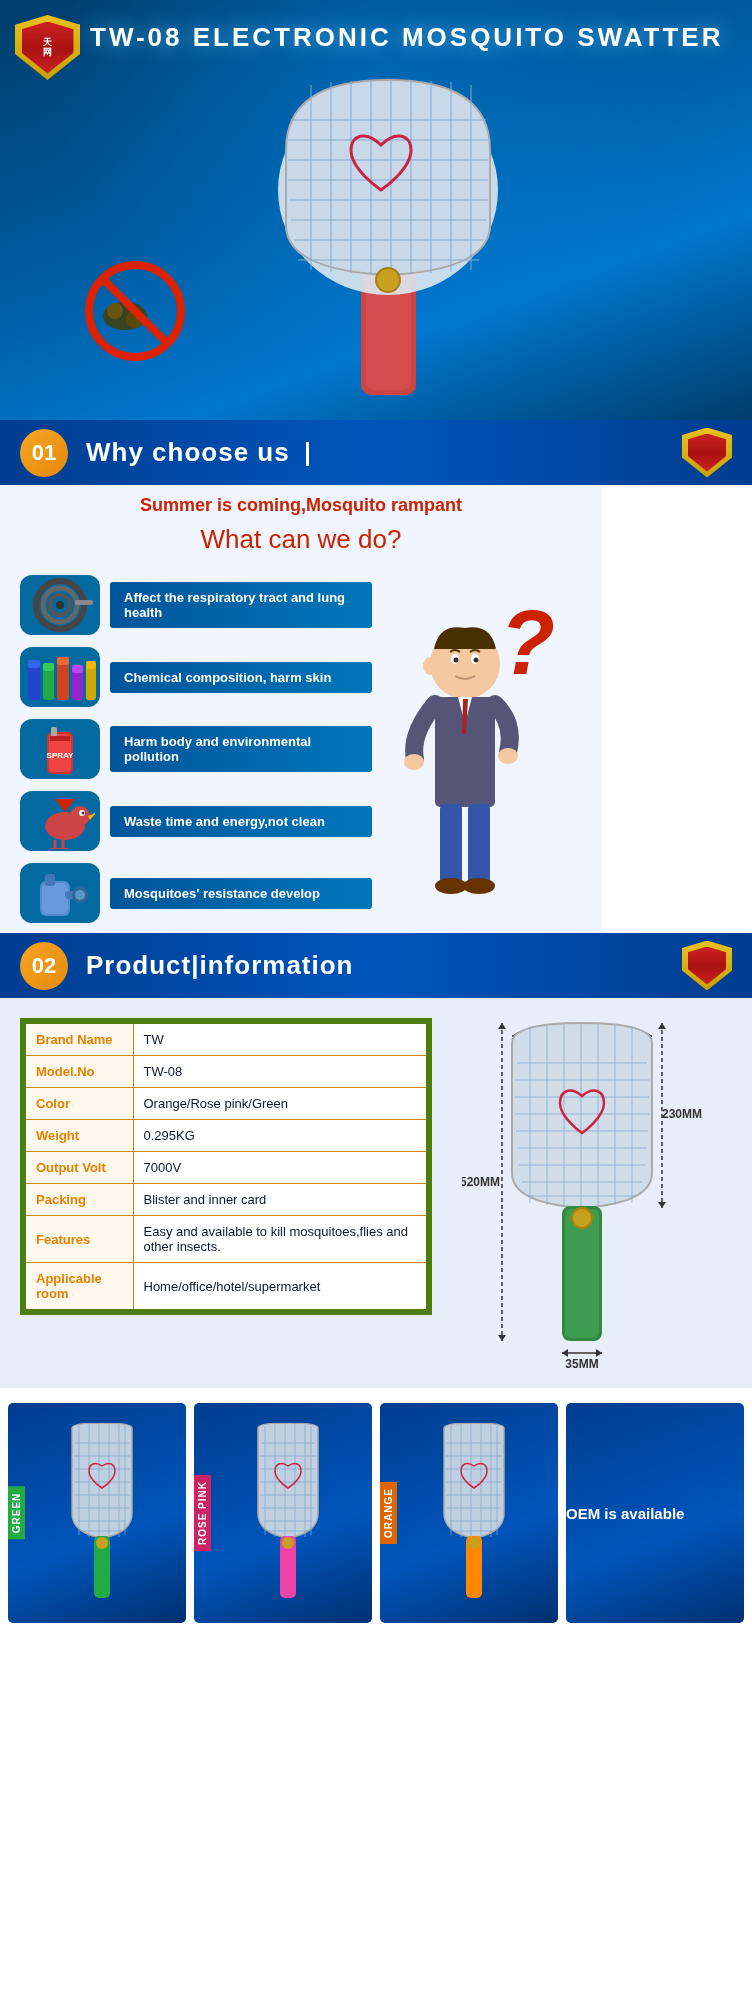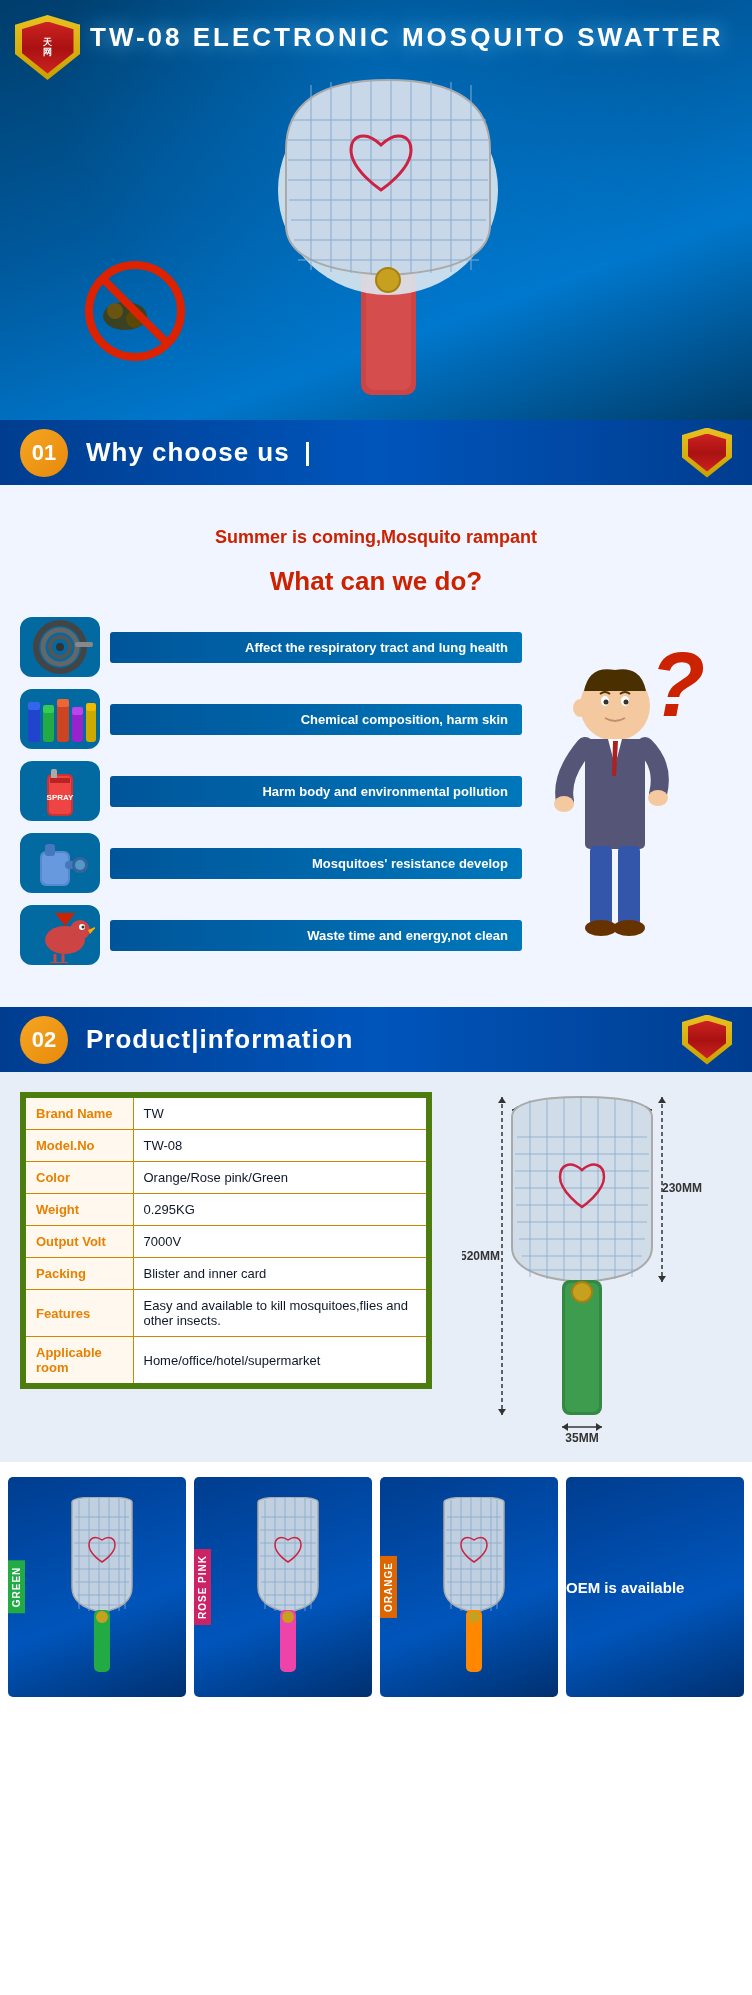--- a/index.html
+++ b/index.html
@@ -115,44 +115,43 @@
     }
     .mini-shield-inner {
       width: 38px;
       height: 38px;
       background: linear-gradient(180deg, #cc2222 0%, #aa1111 50%, #cc2222 100%);
       clip-path: polygon(50% 0%, 100% 15%, 100% 60%, 50% 100%, 0% 60%, 0% 15%);
     }
 
     
     .why-content {
-      width: 752px;
+      width: 602px;
       background: #f0f5ff;
-      padding: 42px 20px;
+      padding: 10px 20px;
     }
     .why-headline {
       text-align: center;
       margin-bottom: 5px;
     }
     .why-headline-sub {
       color: #cc2200;
       font-size: 18px;
       font-weight: bold;
     }
     .why-headline-main {
       color: #cc2200;
       font-size: 26px;
-      font-weight: 700;
-      margin-top: 18px;
+      font-weight: 400;
+      margin-top: 8px;
     }
     .why-items-area {
       display: flex;
       margin-top: 20px;
       gap: 10px;
-      text-align: right;
     }
     .why-items-list {
       flex: 1;
       display: flex;
       flex-direction: column;
       gap: 12px;
     }
     .why-item {
       display: flex;
       align-items: center;
@@ -408,48 +407,48 @@
             <rect x="25" y="14" width="20" height="5" fill="#bb2222"></rect>
             <text x="35" y="36" text-anchor="middle" font-size="8" fill="white" font-weight="bold">SPRAY</text>
           </svg>
         </div>
         <div class="why-item-label">Harm body and environmental pollution</div>
       </div>
 
       <div class="why-item">
         <div class="why-item-img">
           <svg width="70" height="55" viewBox="0 0 70 55">
-            <rect x="15" y="15" width="30" height="35" rx="6" fill="#5588cc"></rect>
-            <rect x="17" y="17" width="26" height="31" rx="5" fill="#6699dd"></rect>
-            <rect x="20" y="8" width="10" height="12" rx="3" fill="#4477bb"></rect>
-            <rect x="40" y="25" width="20" height="8" rx="4" fill="#4477bb"></rect>
-            <ellipse cx="55" cy="29" rx="8" ry="8" fill="#336699"></ellipse>
-            <ellipse cx="55" cy="29" rx="5" ry="5" fill="#5599cc"></ellipse>
-          </svg>
-        </div>
-        <div class="why-item-label">Mosquitoes' resistance develop</div>
-      </div>
-
-      <div class="why-item">
-        <div class="why-item-img">
-          <svg width="70" height="55" viewBox="0 0 70 55">
 
             <ellipse cx="40" cy="32" rx="20" ry="14" fill="#cc4444"></ellipse>
             <circle cx="55" cy="22" r="10" fill="#cc4444"></circle>
             <polygon points="63,22 72,18 65,26" fill="#ffaa00"></polygon>
             <circle cx="57" cy="19" r="3" fill="#fff"></circle>
             <circle cx="58" cy="19" r="1.5" fill="#333"></circle>
             <polygon points="40,18 30,5 50,5" fill="#cc2200"></polygon>
             <line x1="30" y1="46" x2="30" y2="55" stroke="#cc4444" stroke-width="3"></line>
             <line x1="38" y1="46" x2="38" y2="55" stroke="#cc4444" stroke-width="3"></line>
             <line x1="25" y1="55" x2="35" y2="55" stroke="#cc4444" stroke-width="2"></line>
             <line x1="33" y1="55" x2="43" y2="55" stroke="#cc4444" stroke-width="2"></line>
           </svg>
         </div>
         <div class="why-item-label">Waste time and energy,not clean</div>
+      </div>
+
+      <div class="why-item">
+        <div class="why-item-img">
+          <svg width="70" height="55" viewBox="0 0 70 55">
+            <rect x="15" y="15" width="30" height="35" rx="6" fill="#5588cc"></rect>
+            <rect x="17" y="17" width="26" height="31" rx="5" fill="#6699dd"></rect>
+            <rect x="20" y="8" width="10" height="12" rx="3" fill="#4477bb"></rect>
+            <rect x="40" y="25" width="20" height="8" rx="4" fill="#4477bb"></rect>
+            <ellipse cx="55" cy="29" rx="8" ry="8" fill="#336699"></ellipse>
+            <ellipse cx="55" cy="29" rx="5" ry="5" fill="#5599cc"></ellipse>
+          </svg>
+        </div>
+        <div class="why-item-label">Mosquitoes' resistance develop</div>
       </div>
 
     </div>
 
     <div class="why-person">
       <svg width="185" height="310" viewBox="0 0 185 310">
 
         <text x="110" y="80" font-size="90" fill="#cc2200" font-weight="900" font-style="italic">?</text>
 
         <circle cx="75" cy="70" r="35" fill="#f5c9a0"></circle>

